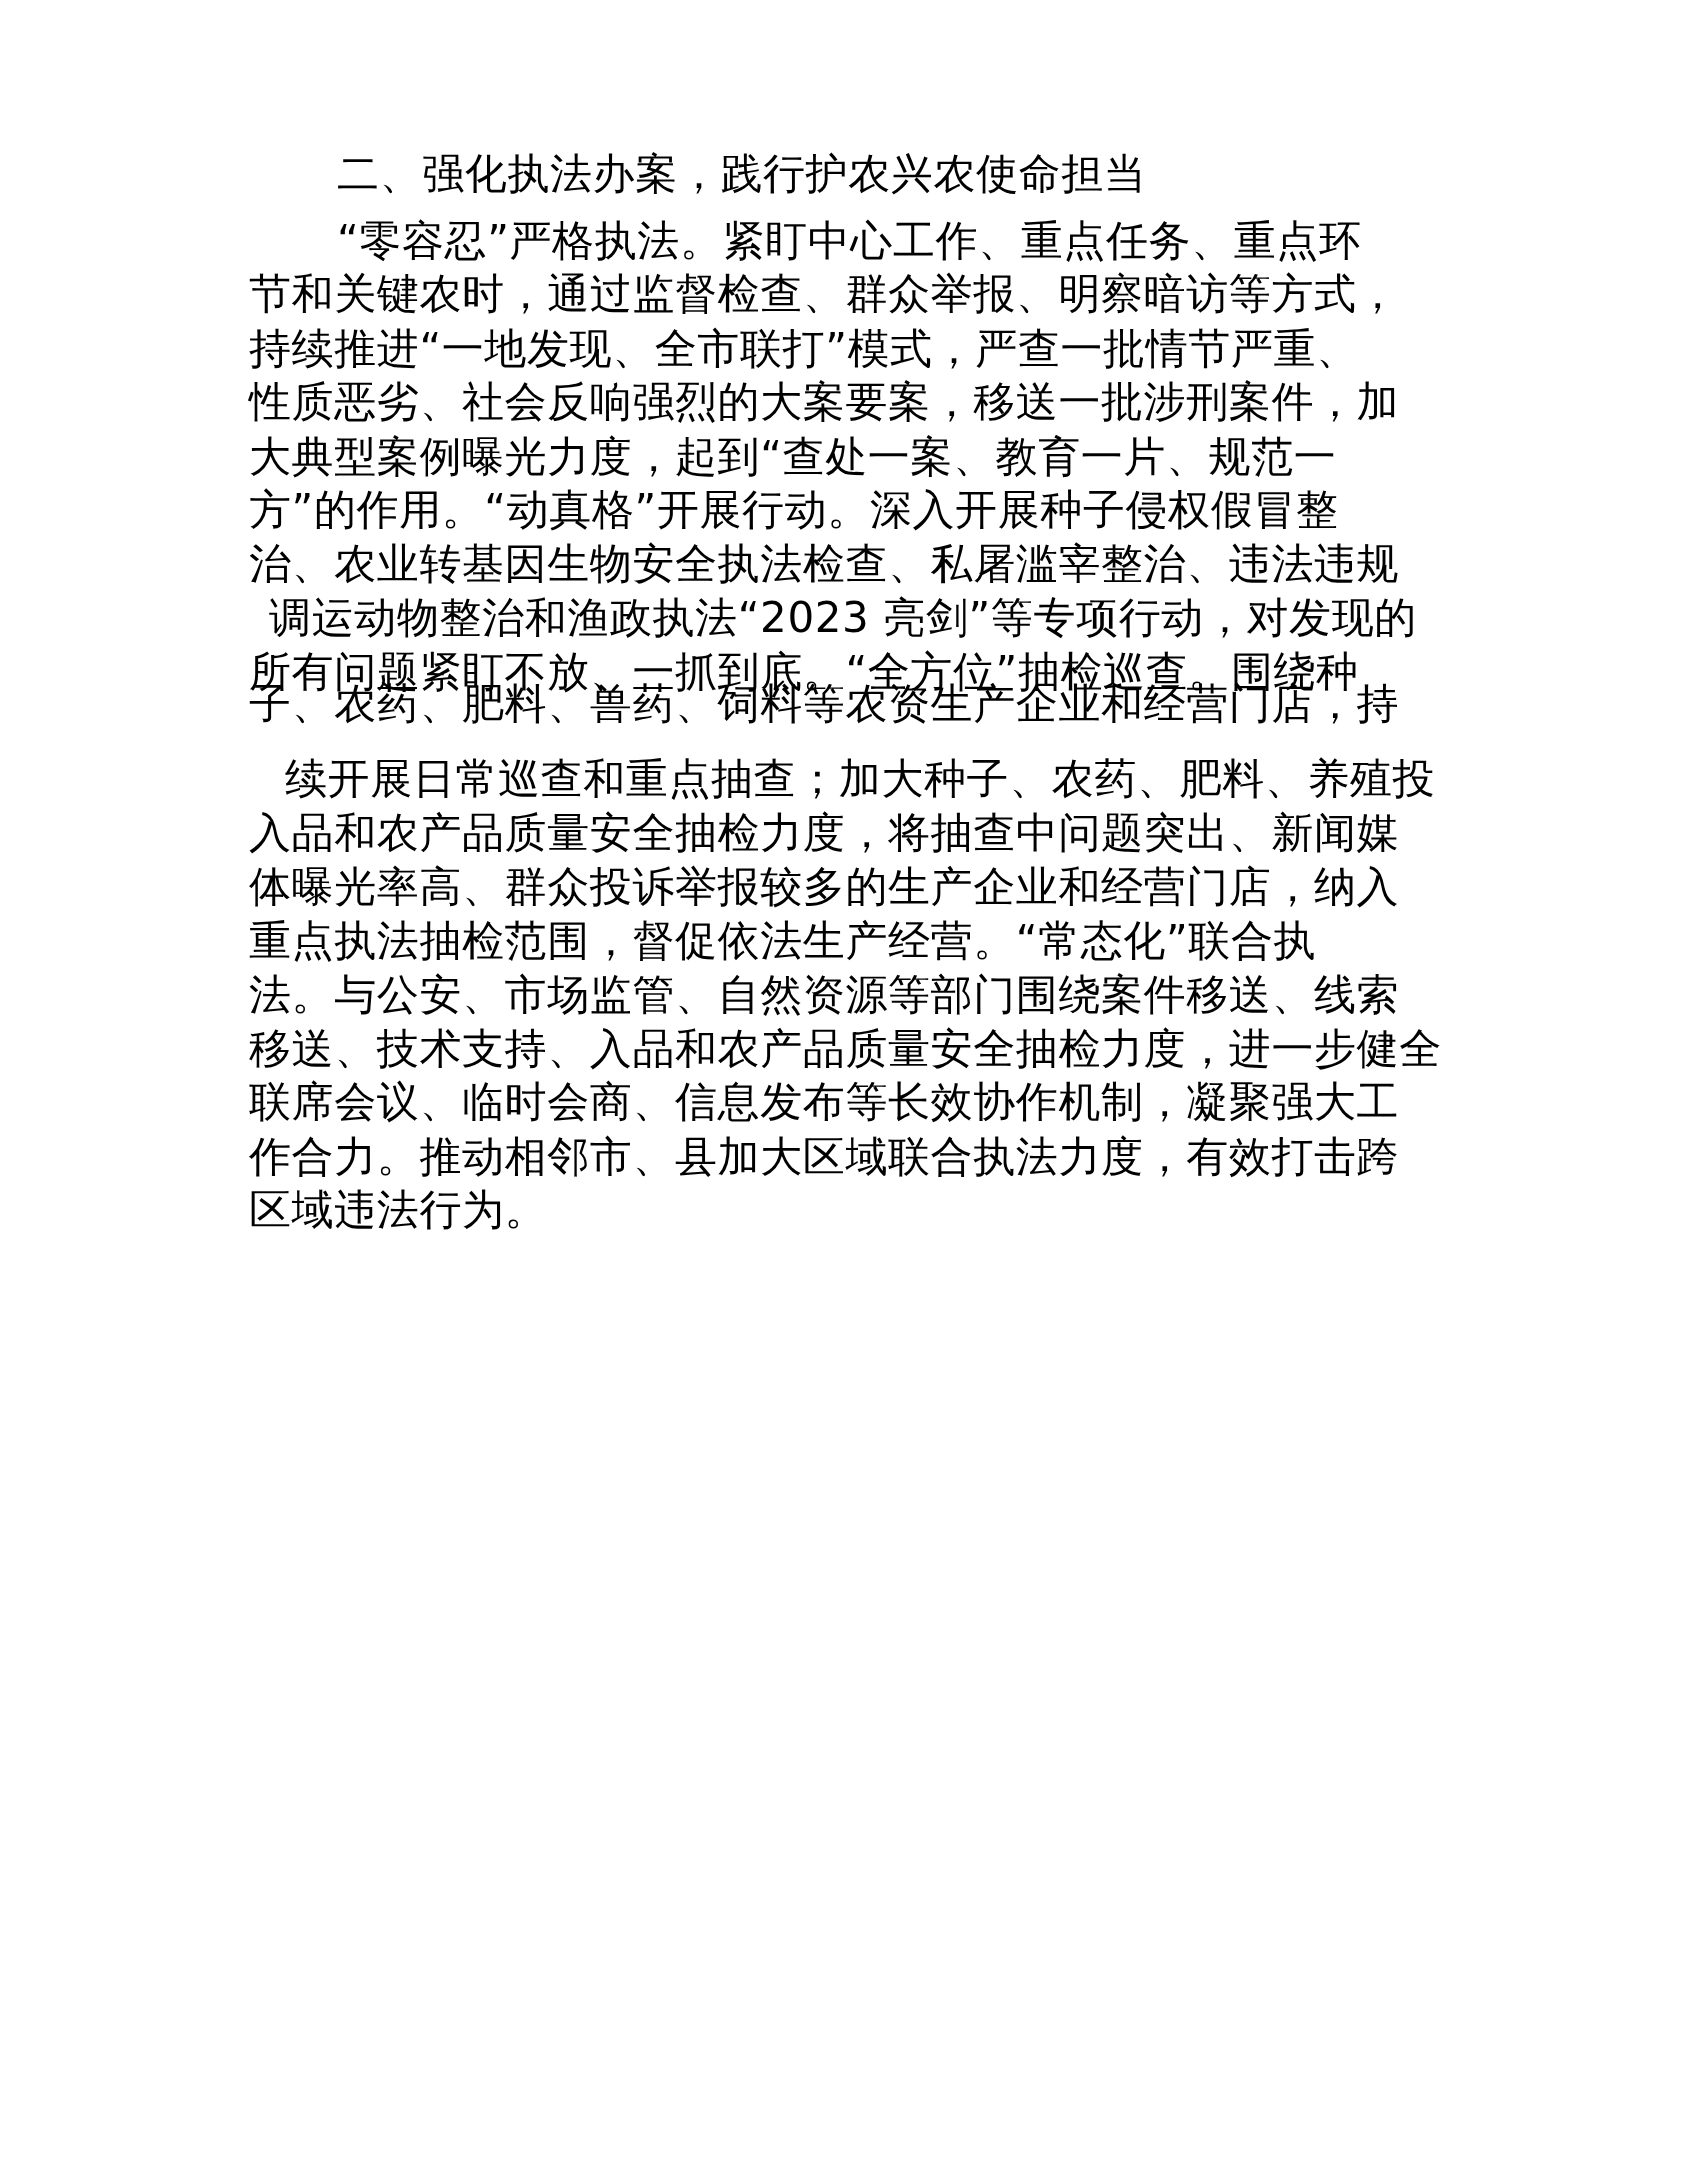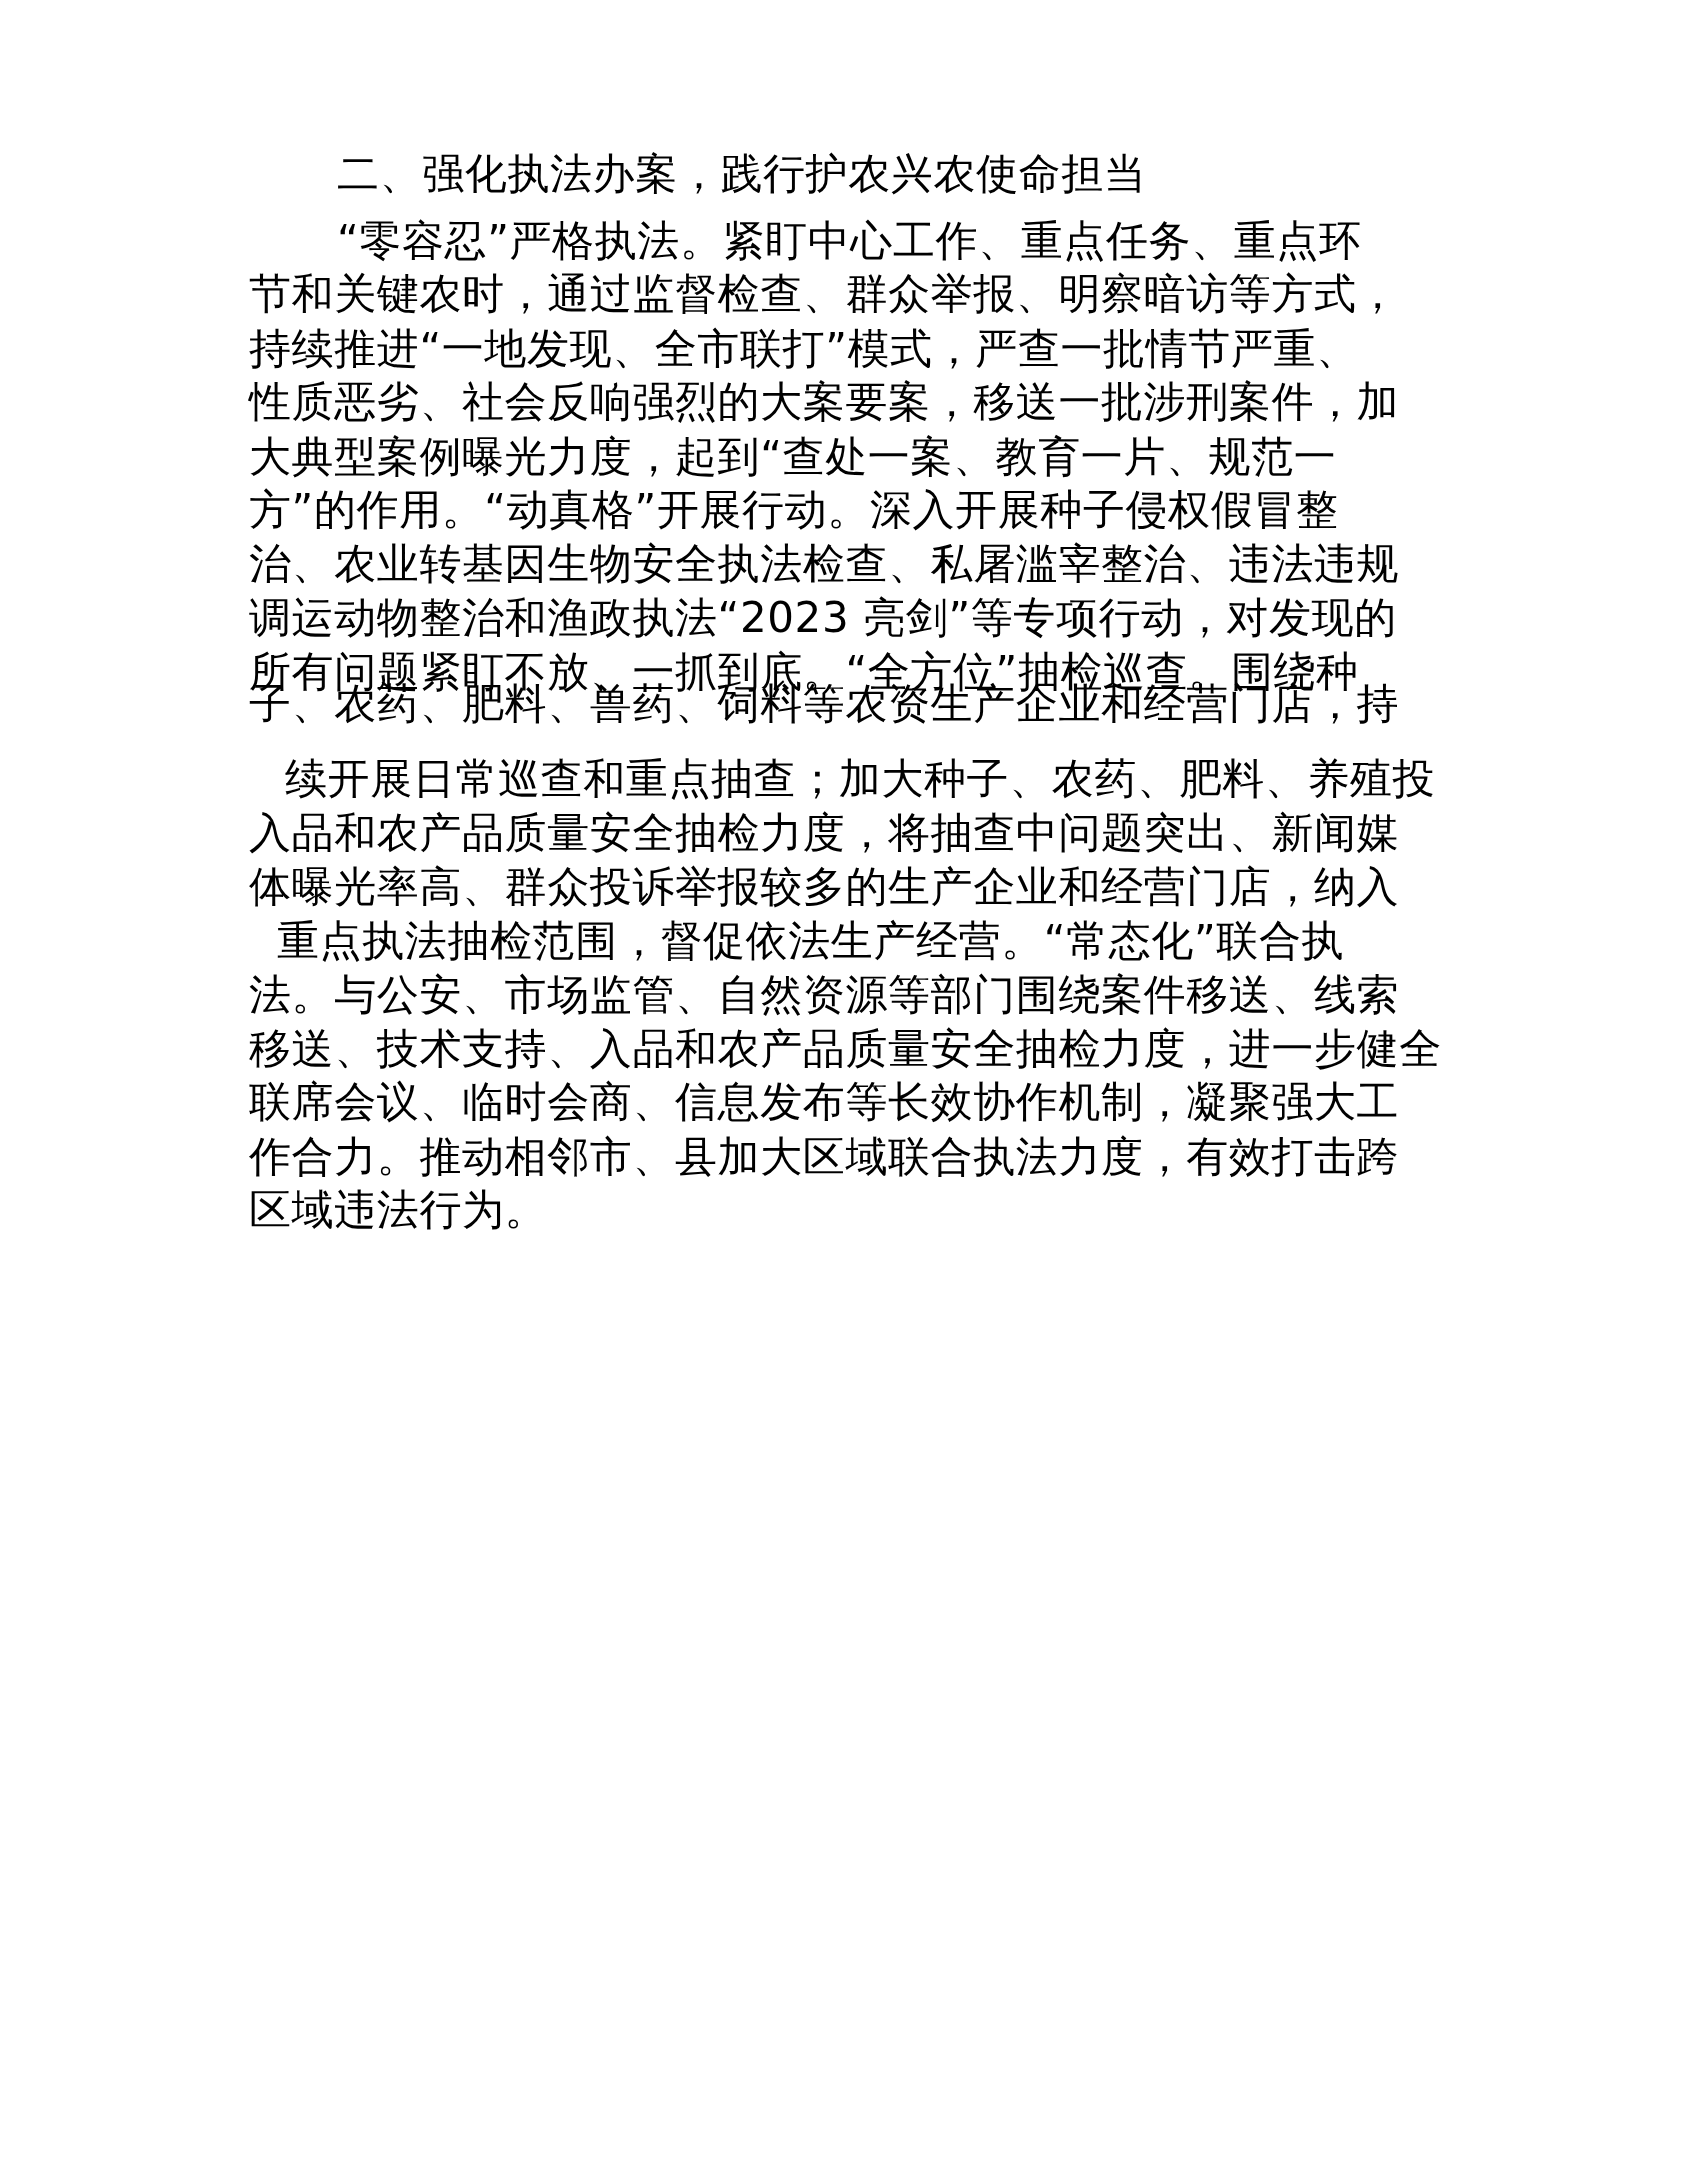--- a/index.html
+++ b/index.html
@@ -44,27 +44,27 @@
   <div class="line indent" style="top:147px;">二、强化执法办案，践行护农兴农使命担当</div>
 
   <div>
     <div class="line indent" style="top:214px;">“零容忍”严格执法。紧盯中心工作、重点任务、重点环</div>
     <div class="line" style="top:267px;">节和关键农时，通过监督检查、群众举报、明察暗访等方式，</div>
     <div class="line" style="top:322px;">持续推进“一地发现、全市联打”模式，严查一批情节严重、</div>
     <div class="line" style="top:375px;">性质恶劣、社会反响强烈的大案要案，移送一批涉刑案件，加</div>
     <div class="line" style="top:430px;">大典型案例曝光力度，起到“查处一案、教育一片、规范一</div>
     <div class="line" style="top:483px;">方”的作用。“动真格”开展行动。深入开展种子侵权假冒整</div>
     <div class="line" style="top:537px;">治、农业转基因生物安全执法检查、私屠滥宰整治、违法违规</div>
-    <div class="line" style="top:591px;">调运动物整治和渔政执法“2023 亮剑”等专项行动，对发现的</div>
+    <div class="line" style="top:591px;text-align:center;">调运动物整治和渔政执法“2023 亮剑”等专项行动，对发现的</div>
     <div class="line" style="top:645px;">所有问题紧盯不放、一抓到底。“全方位”抽检巡查。围绕种</div>
     <div class="line" style="top:677px;">子、农药、肥料、兽药、饲料等农资生产企业和经营门店，持</div>
     <div class="line" style="top:752px;margin-left:36px;">续开展日常巡查和重点抽查；加大种子、农药、肥料、养殖投</div>
     <div class="line" style="top:806px;">入品和农产品质量安全抽检力度，将抽查中问题突出、新闻媒</div>
     <div class="line" style="top:860px;">体曝光率高、群众投诉举报较多的生产企业和经营门店，纳入</div>
-    <div class="line" style="top:914px;margin-left:28px;">重点执法抽检范围，督促依法生产经营。“常态化”联合执</div>
+    <div class="line" style="top:914px;">重点执法抽检范围，督促依法生产经营。“常态化”联合执</div>
     <div class="line" style="top:968px;">法。与公安、市场监管、自然资源等部门围绕案件移送、线索</div>
     <div class="line" style="top:1022px;">移送、技术支持、入品和农产品质量安全抽检力度，进一步健全</div>
     <div class="line" style="top:1075px;">联席会议、临时会商、信息发布等长效协作机制，凝聚强大工</div>
     <div class="line" style="top:1130px;">作合力。推动相邻市、县加大区域联合执法力度，有效打击跨</div>
     <div class="line" style="top:1183px;">区域违法行为。</div>
   </div>
 
 </div>
 
 

